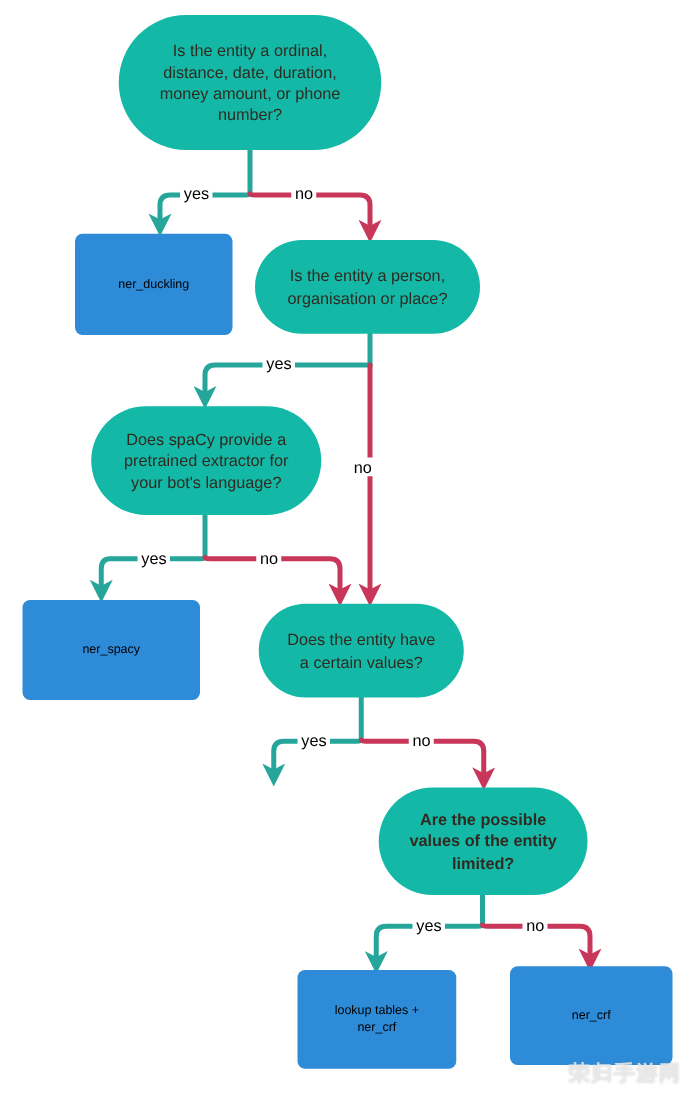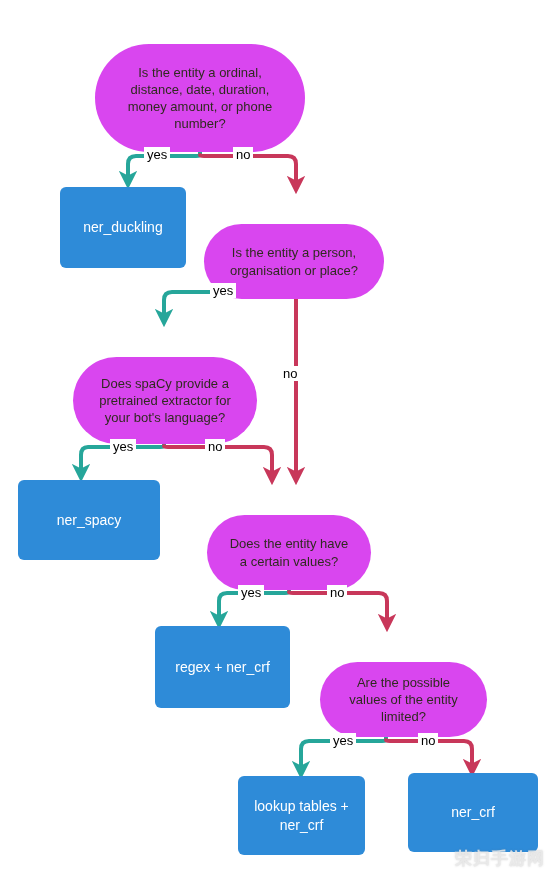--- a/index.html
+++ b/index.html
@@ -31,31 +31,30 @@
     align-items: center;
     justify-content: center;
     text-align: center;
     box-sizing: border-box;
     padding: 4px 10px;
     line-height: 1.32;
     white-space: pre-line;
     z-index: 2;
   }
   .node.decision {
-    background: #d946ef;
+    background: #14b8a6;
     color: #302A20;
     border-radius: 999px;
     font-size: 13px;
-    margin-top: 32px;
   }
   .node.terminal {
     background: #2E8BD8;
-    color: #ffffff;
+    color: #000000;
     border-radius: 6px;
-    font-size: 14px;
+    font-size: 10px;
   }
   .edge-label {
     position: absolute;
     font-size: 13px;
     color: #000000;
     background: #ffffff;
     padding: 0 3px;
     z-index: 3;
     white-space: nowrap;
   }
@@ -133,23 +132,22 @@
 
   <div class="node decision" style="left:73px; top:325px; width:184px; height:87px;">Does spaCy provide a
 pretrained extractor for
 your bot's language?</div>
 
   <div class="node terminal" style="left:18px; top:480px; width:142px; height:80px;">ner_spacy</div>
 
   <div class="node decision" style="left:207px; top:483px; width:164px; height:75px;">Does the entity have
 a certain values?</div>
 
-  <div class="node terminal" style="left:155px; top:626px; width:135px; height:82px;">regex + ner_crf</div>
 
-  <div class="node decision" style="left:320px; top:630px; width:167px; height:75px;">Are the possible
+  <div class="node decision" style="left:303px; top:630px; width:167px; height:86px;font-weight:bold;">Are the possible
 values of the entity
 limited?</div>
 
   <div class="node terminal" style="left:238px; top:776px; width:127px; height:79px;">lookup tables +
 ner_crf</div>
 
   <div class="node terminal" style="left:408px; top:773px; width:130px; height:79px;">ner_crf</div>
 
   <div class="edge-label" style="left:144px; top:147px;">yes</div>
 

